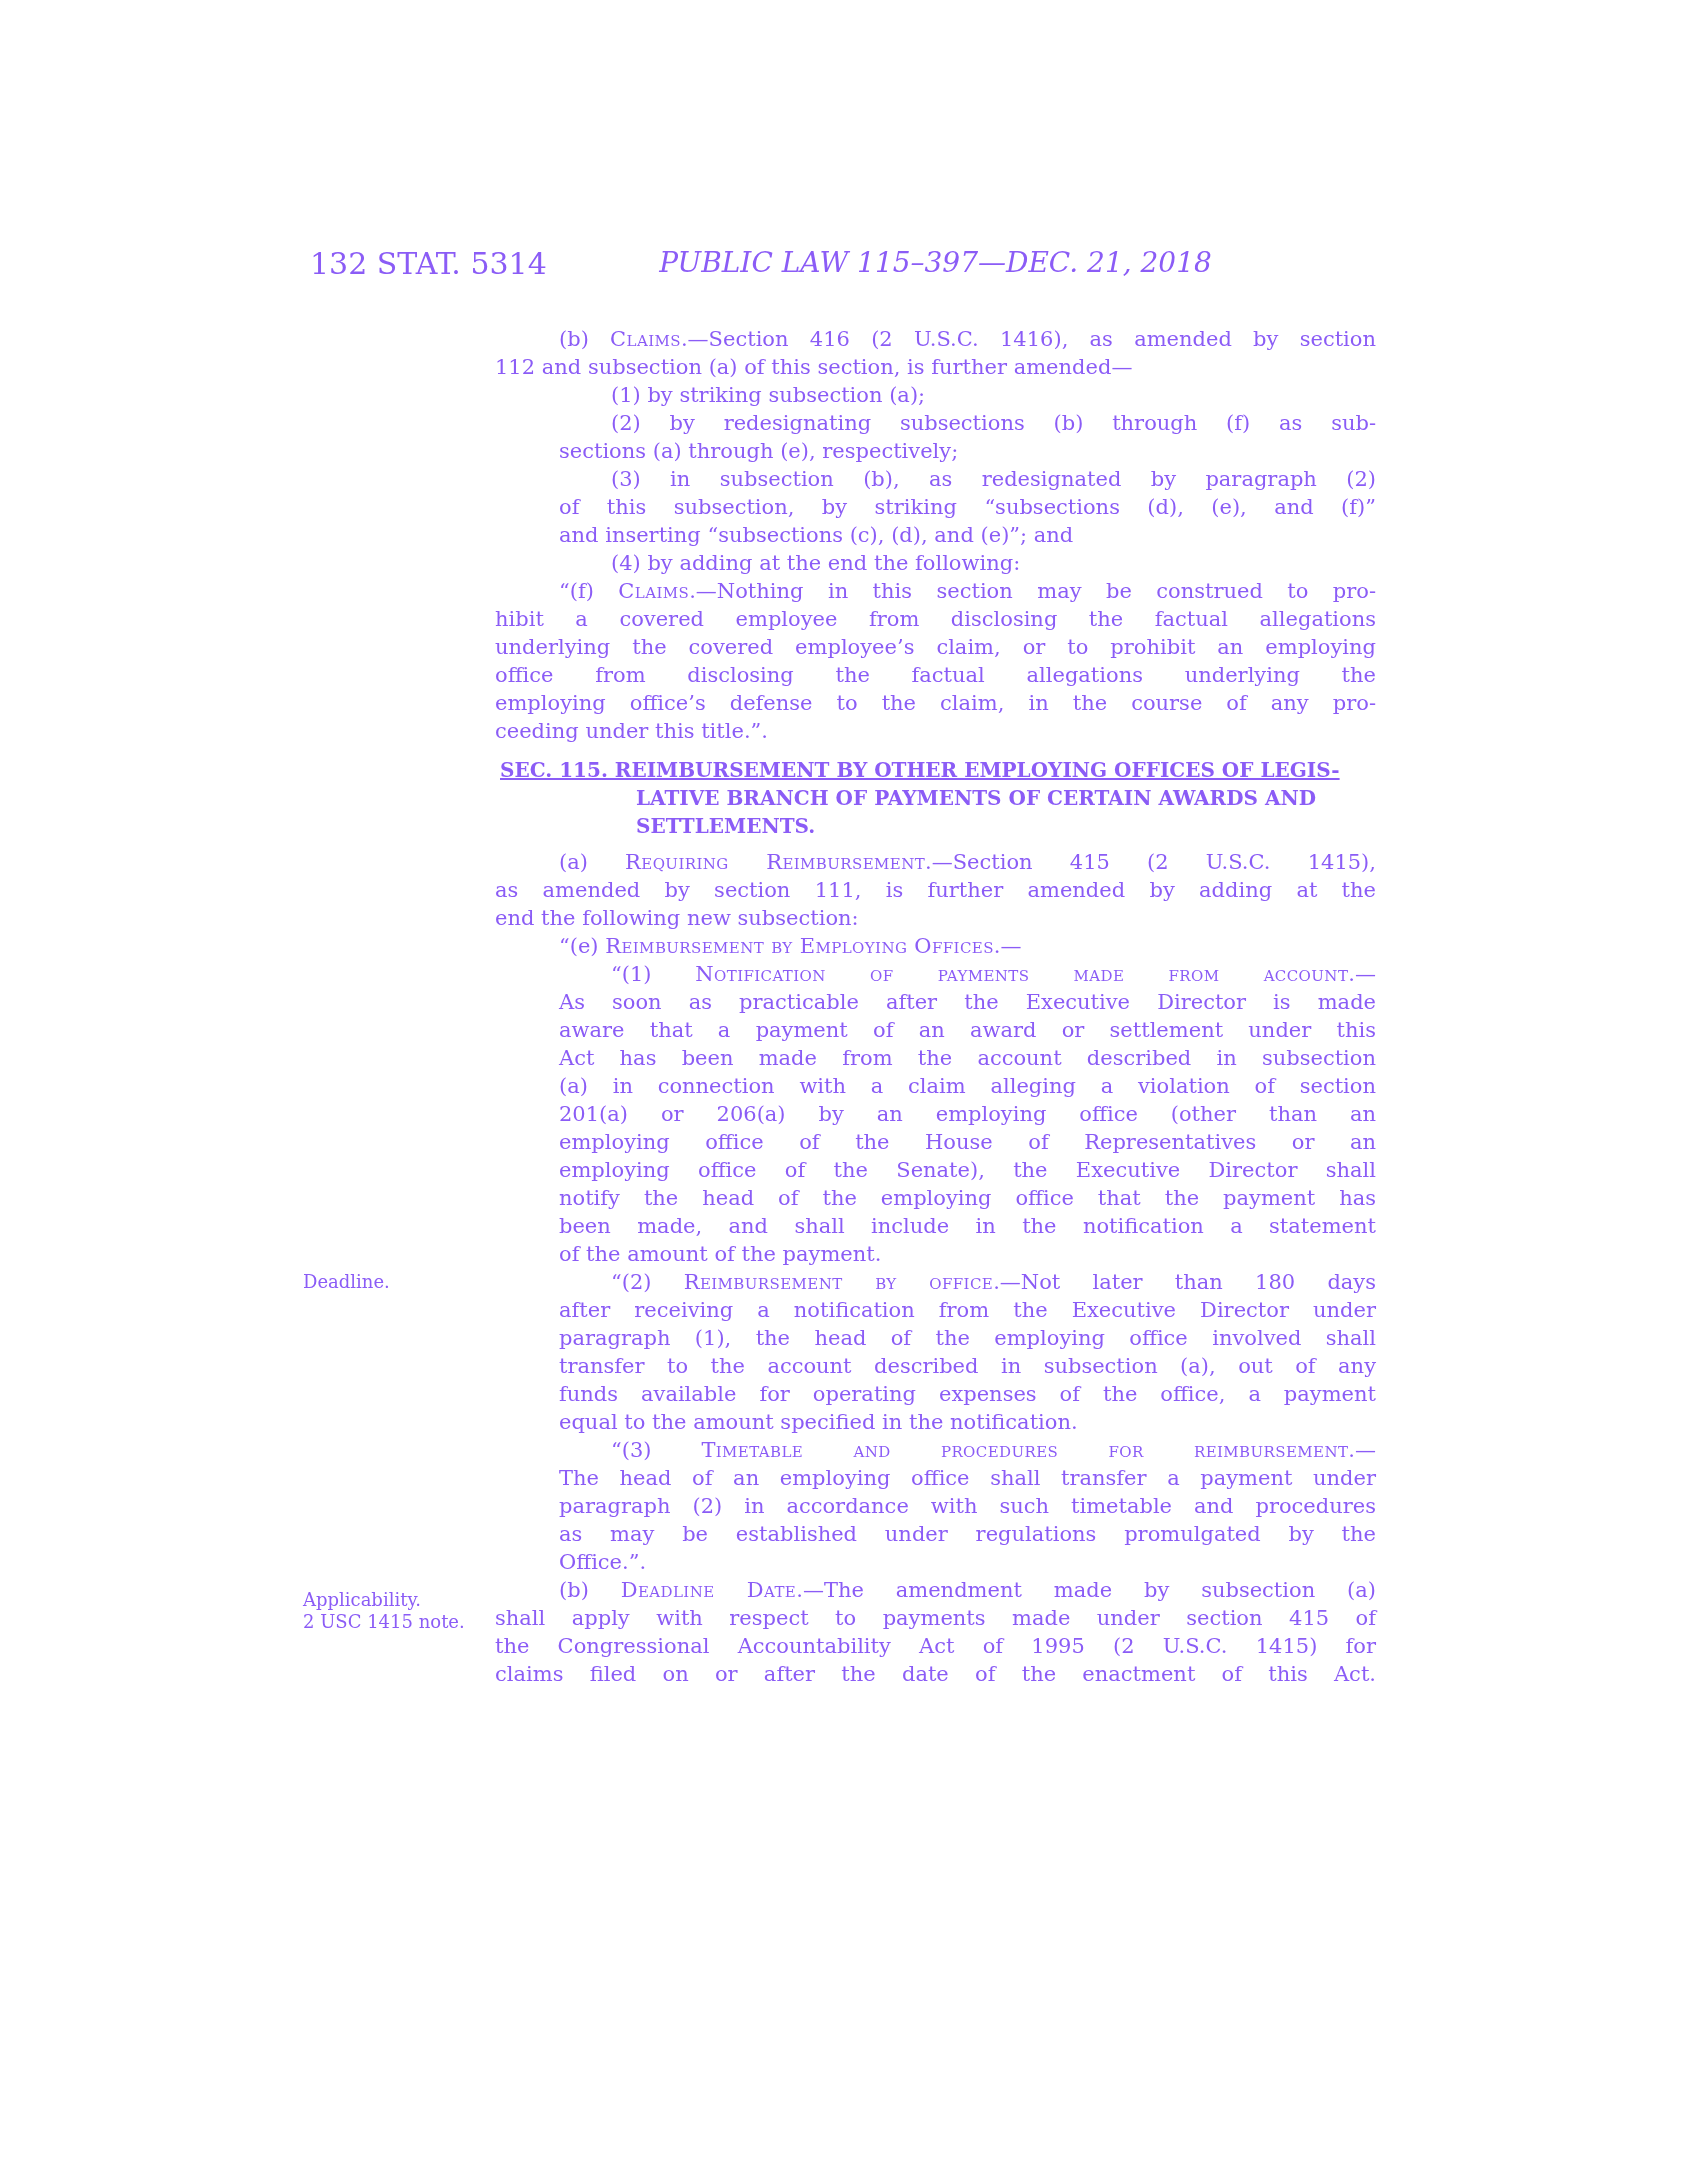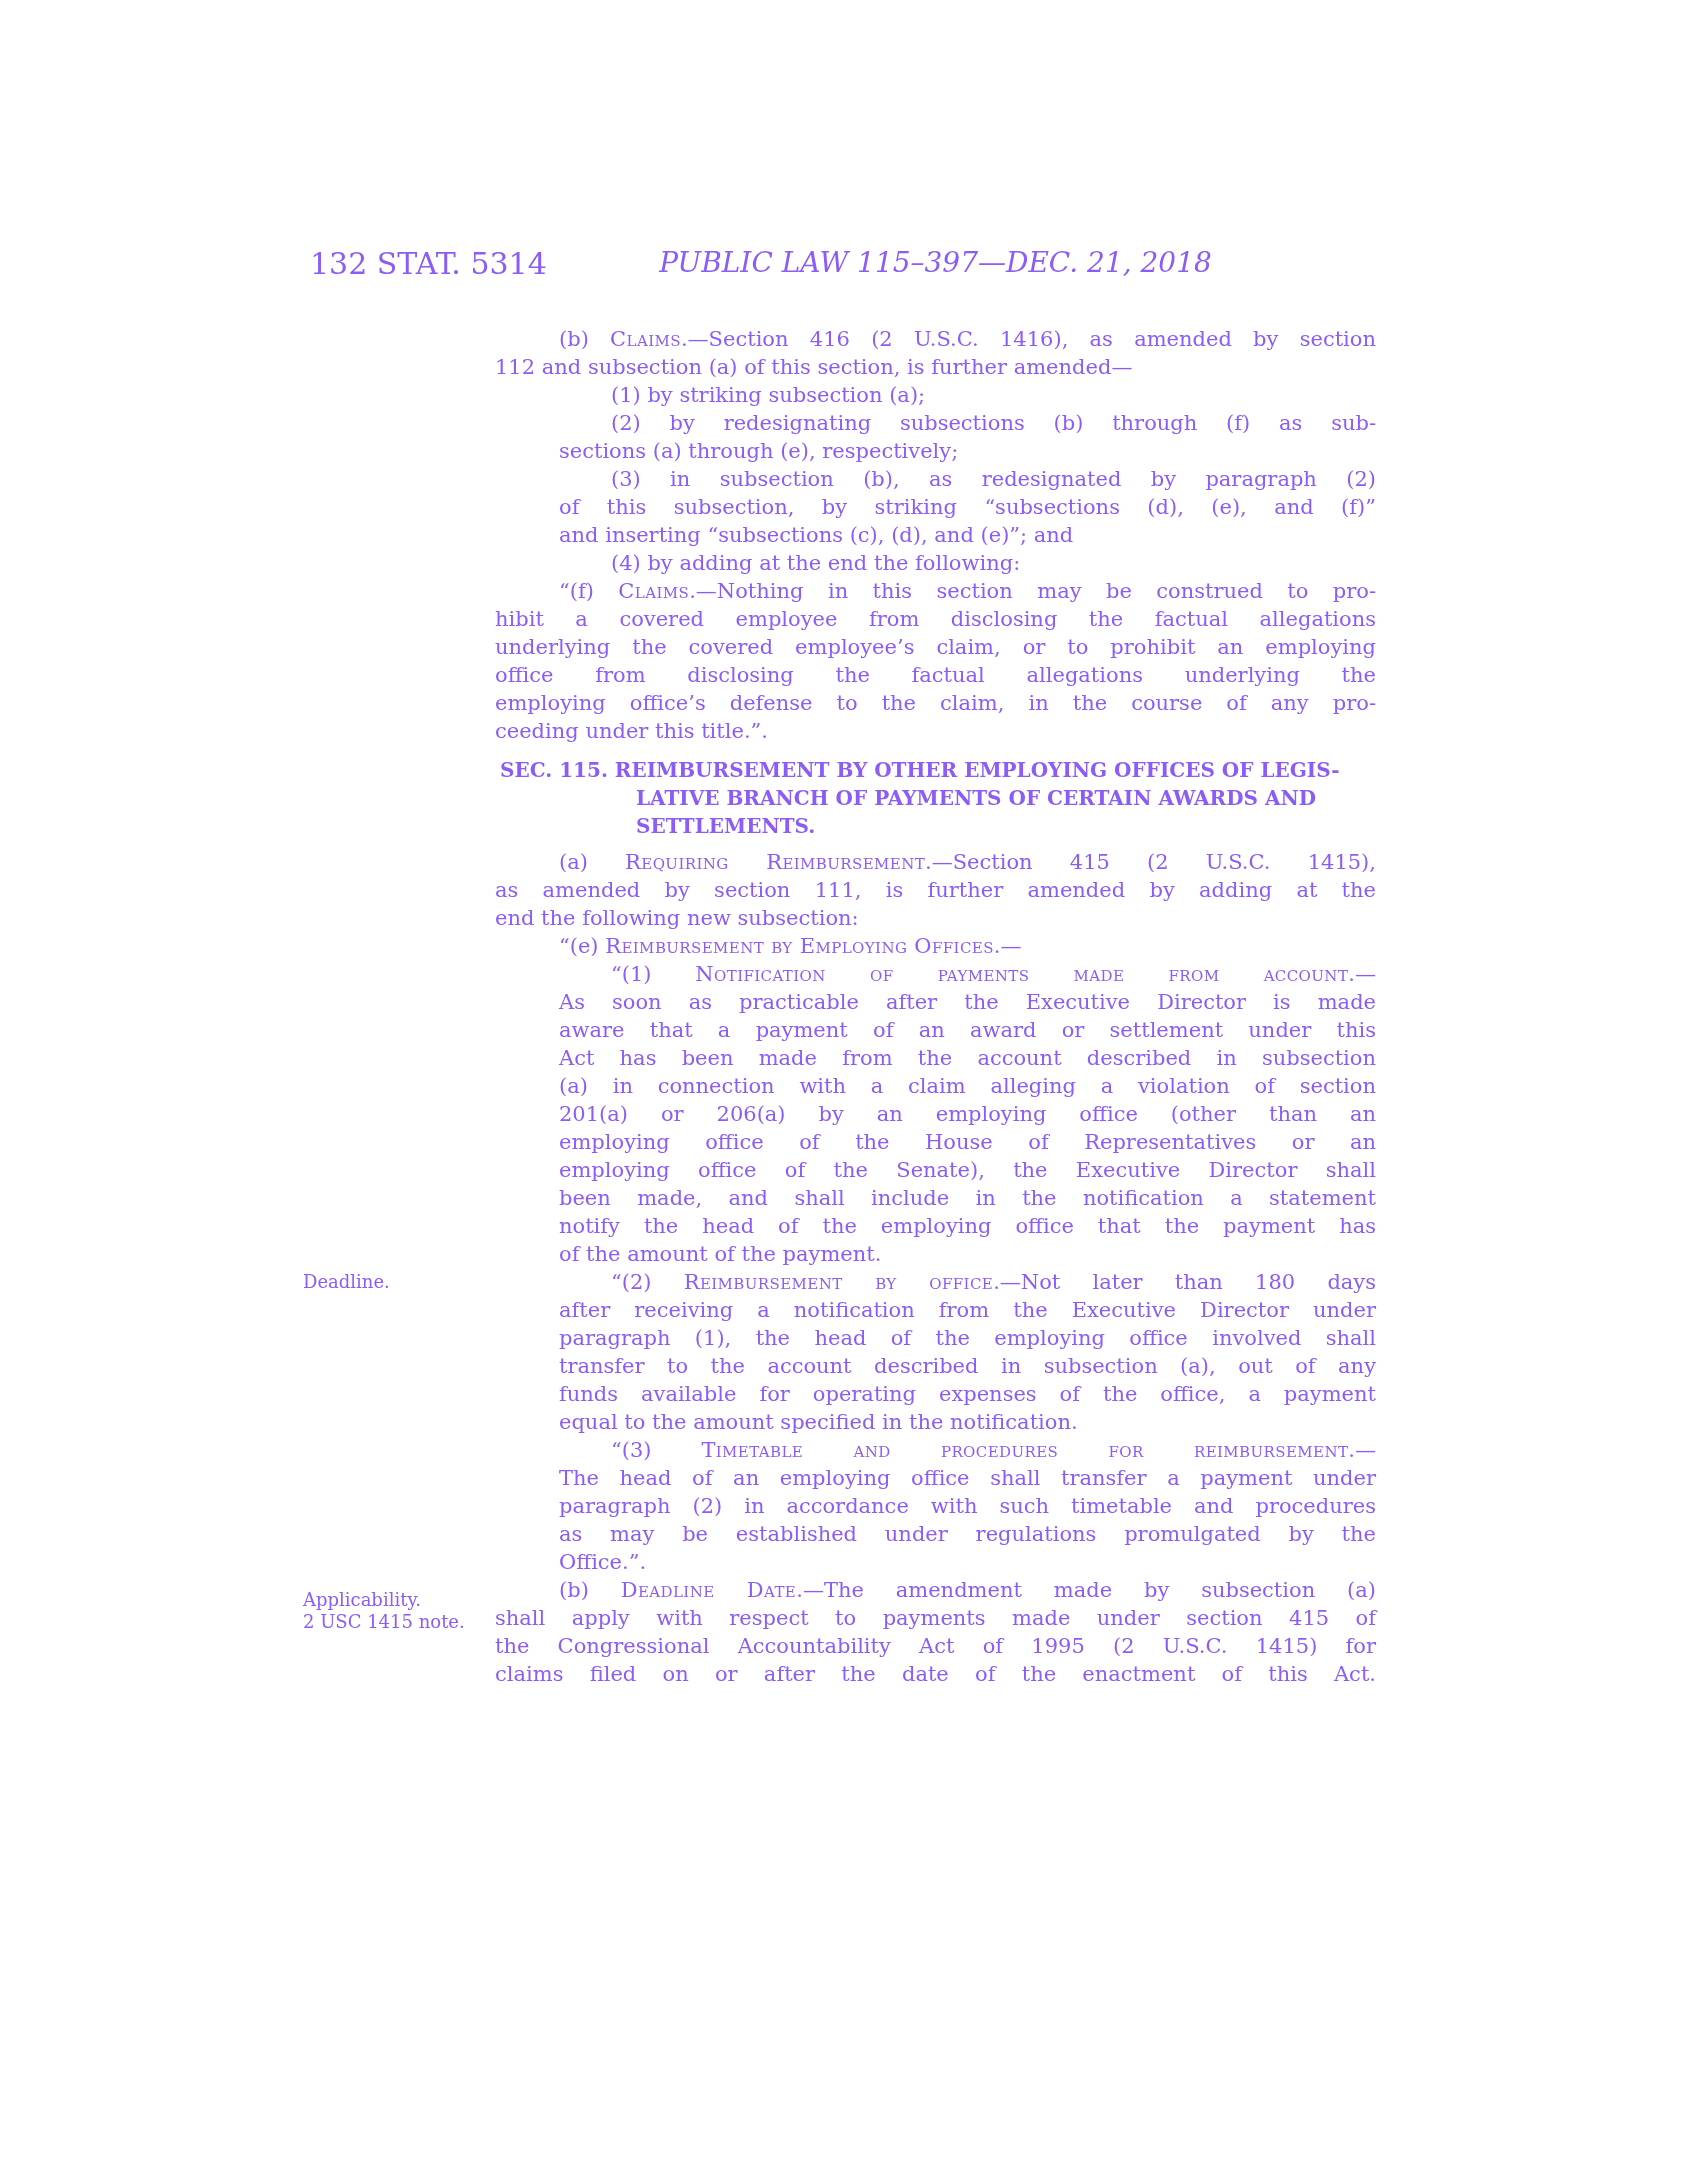--- a/index.html
+++ b/index.html
@@ -29,21 +29,21 @@
   .line.j { text-align-last:justify; }
   .i-bc { padding-left:0; }
   .i-bf { padding-left:64px; }
   .i-sc { padding-left:64px; }
   .i-sf { padding-left:116px; }
   .para-heading {
     margin:11px 0 8px 0;
     font-weight:bold; font-size:20px; line-height:28px;
   }
   .para-heading .line { text-align:left; text-align-last:left; }
-  .i-h1 { padding-left:5px; }
+  .i-h1 { padding-left:5px;text-decoration:underline; }
   .i-h2 { padding-left:141px; }
   .caps { font-variant:small-caps; letter-spacing:0.4px; }
   
   .note {
     position:absolute; left:303px; width:178px;
     font-size:18px; line-height:22px;
   }
   .note-deadline { top:1271px; }
   .note-applicability { top:1589px; }
 </style>
@@ -92,22 +92,22 @@
         <div class="line i-bc"><span>end the following new subsection:</span></div>
         <div class="line i-bf"><span>“(e) </span><span class="caps">Reimbursement by Employing Offices</span><span>.—</span></div>
         <div class="line i-sf j"><span>“(1) </span><span class="caps">Notification of payments made from account</span><span>.—</span></div>
         <div class="line i-sc j"><span>As soon as practicable after the Executive Director is made</span></div>
         <div class="line i-sc j"><span>aware that a payment of an award or settlement under this</span></div>
         <div class="line i-sc j"><span>Act has been made from the account described in subsection</span></div>
         <div class="line i-sc j"><span>(a) in connection with a claim alleging a violation of section</span></div>
         <div class="line i-sc j"><span>201(a) or 206(a) by an employing office (other than an</span></div>
         <div class="line i-sc j"><span>employing office of the House of Representatives or an</span></div>
         <div class="line i-sc j"><span>employing office of the Senate), the Executive Director shall</span></div>
+        <div class="line i-sc j"><span>notify the head of the employing office that the payment has</span></div>
         <div class="line i-sc j"><span>been made, and shall include in the notification a statement</span></div>
-        <div class="line i-sc j"><span>notify the head of the employing office that the payment has</span></div>
         <div class="line i-sc"><span>of the amount of the payment.</span></div>
         <div class="line i-sf j"><span>“(2) </span><span class="caps">Reimbursement by office</span><span>.—Not later than 180 days</span></div>
         <div class="line i-sc j"><span>after receiving a notification from the Executive Director under</span></div>
         <div class="line i-sc j"><span>paragraph (1), the head of the employing office involved shall</span></div>
         <div class="line i-sc j"><span>transfer to the account described in subsection (a), out of any</span></div>
         <div class="line i-sc j"><span>funds available for operating expenses of the office, a payment</span></div>
         <div class="line i-sc"><span>equal to the amount specified in the notification.</span></div>
         <div class="line i-sf j"><span>“(3) </span><span class="caps">Timetable and procedures for reimbursement</span><span>.—</span></div>
         <div class="line i-sc j"><span>The head of an employing office shall transfer a payment under</span></div>
         <div class="line i-sc j"><span>paragraph (2) in accordance with such timetable and procedures</span></div>

